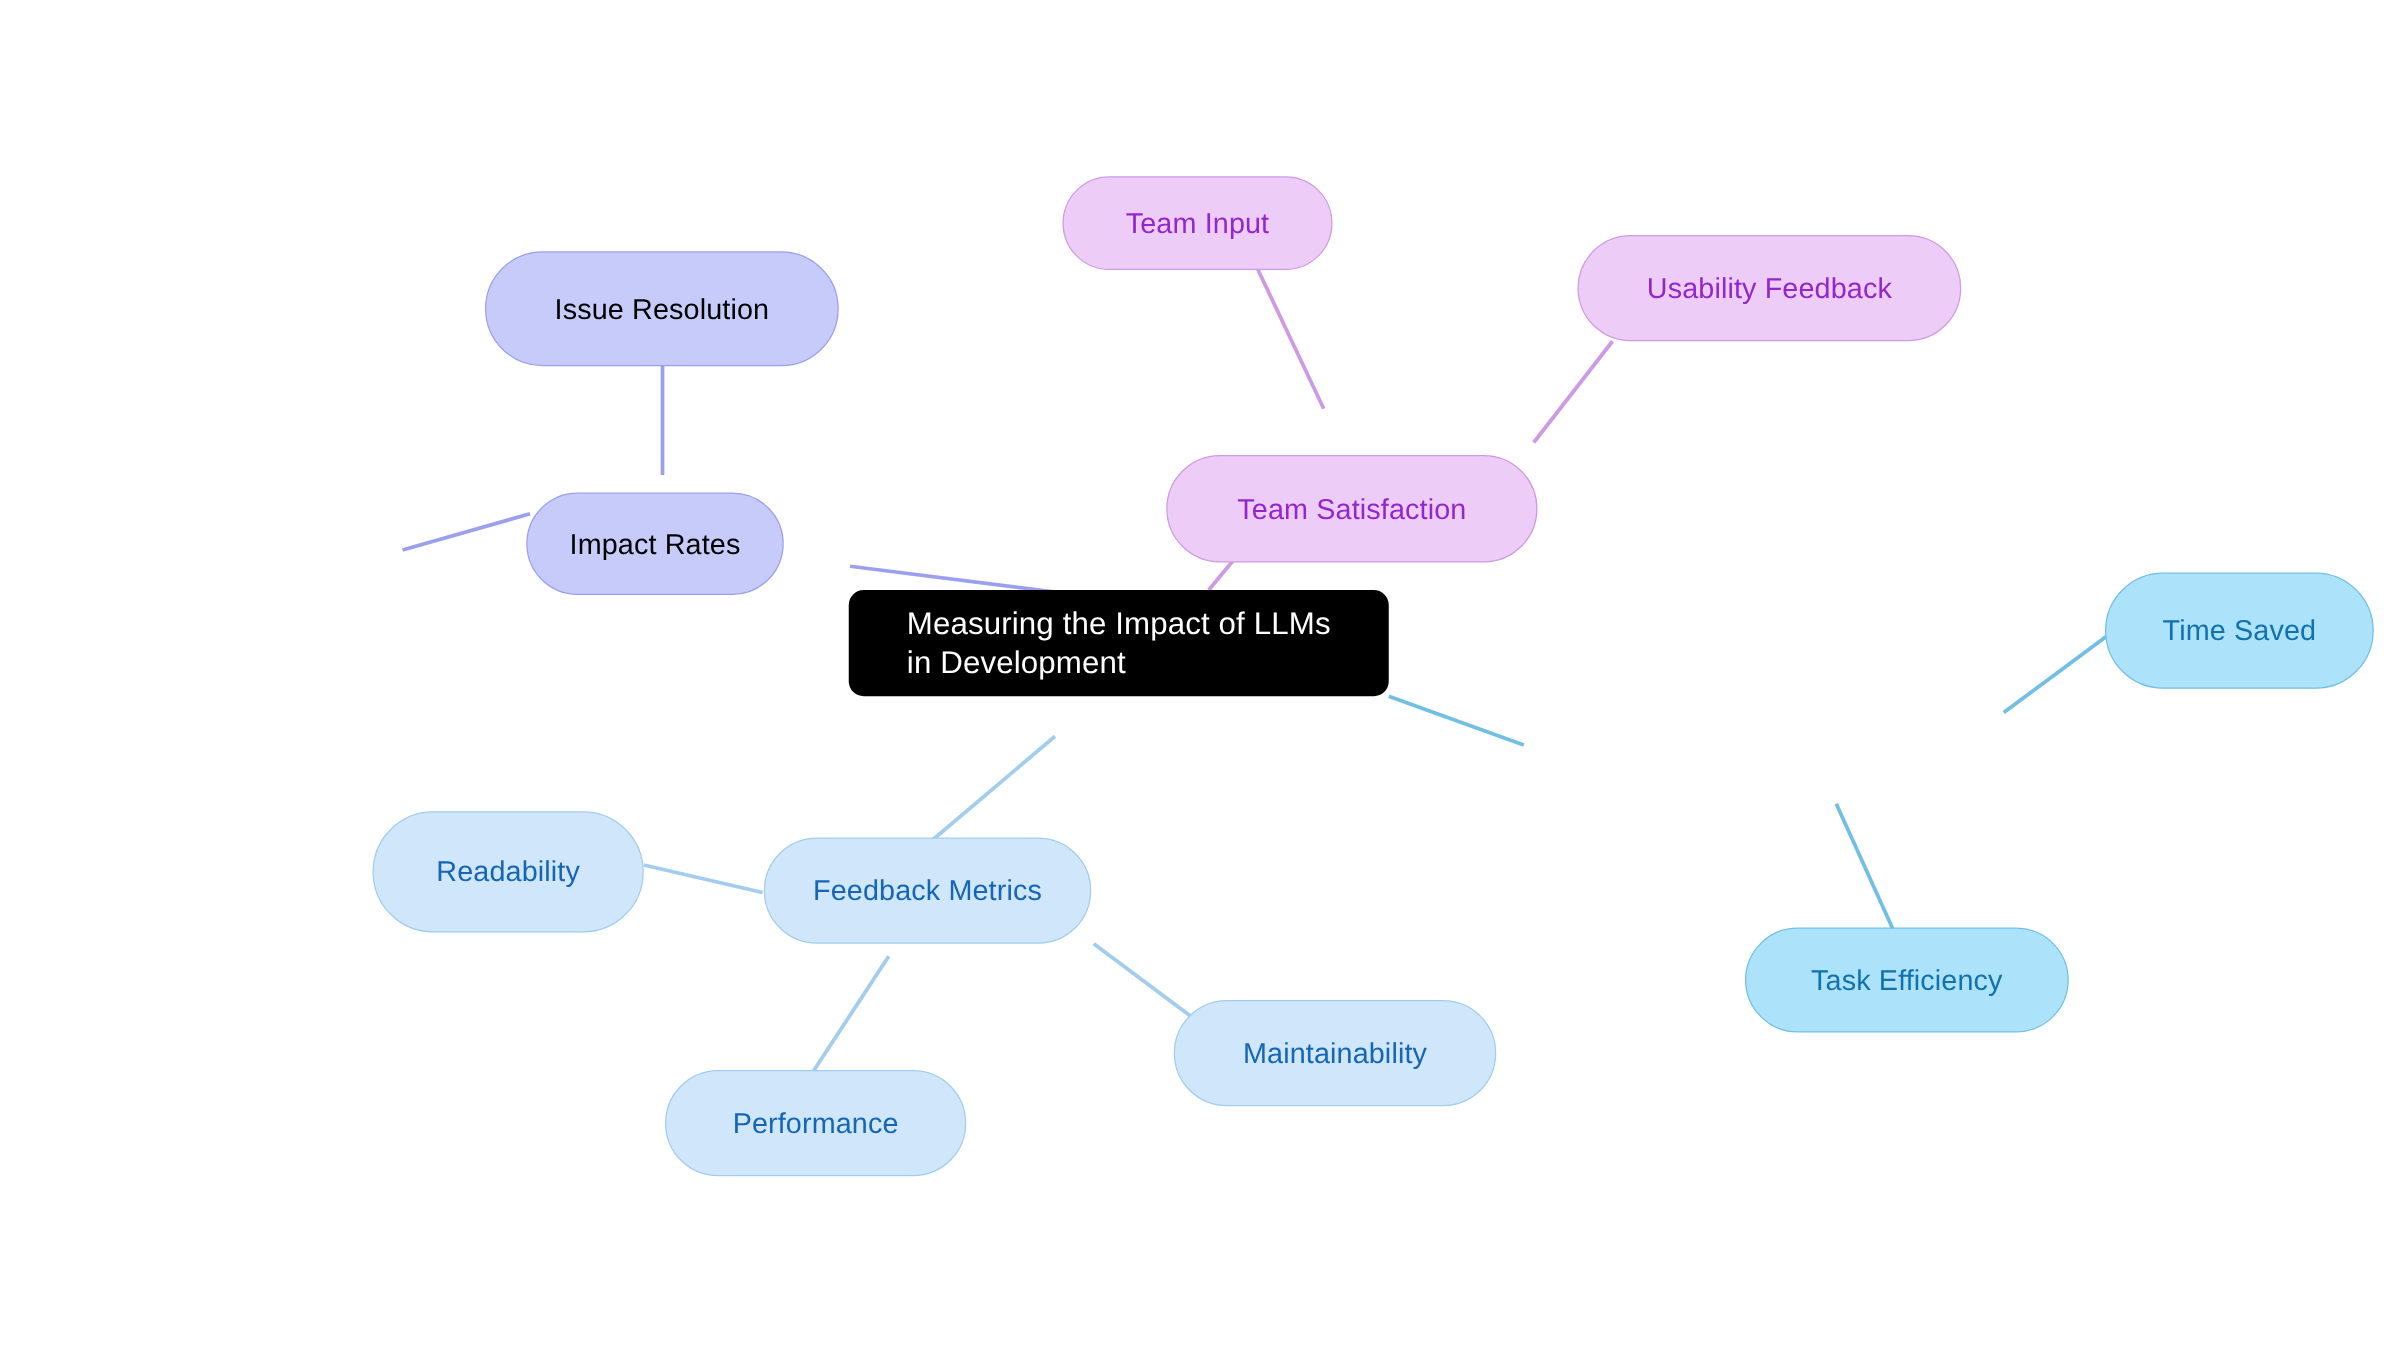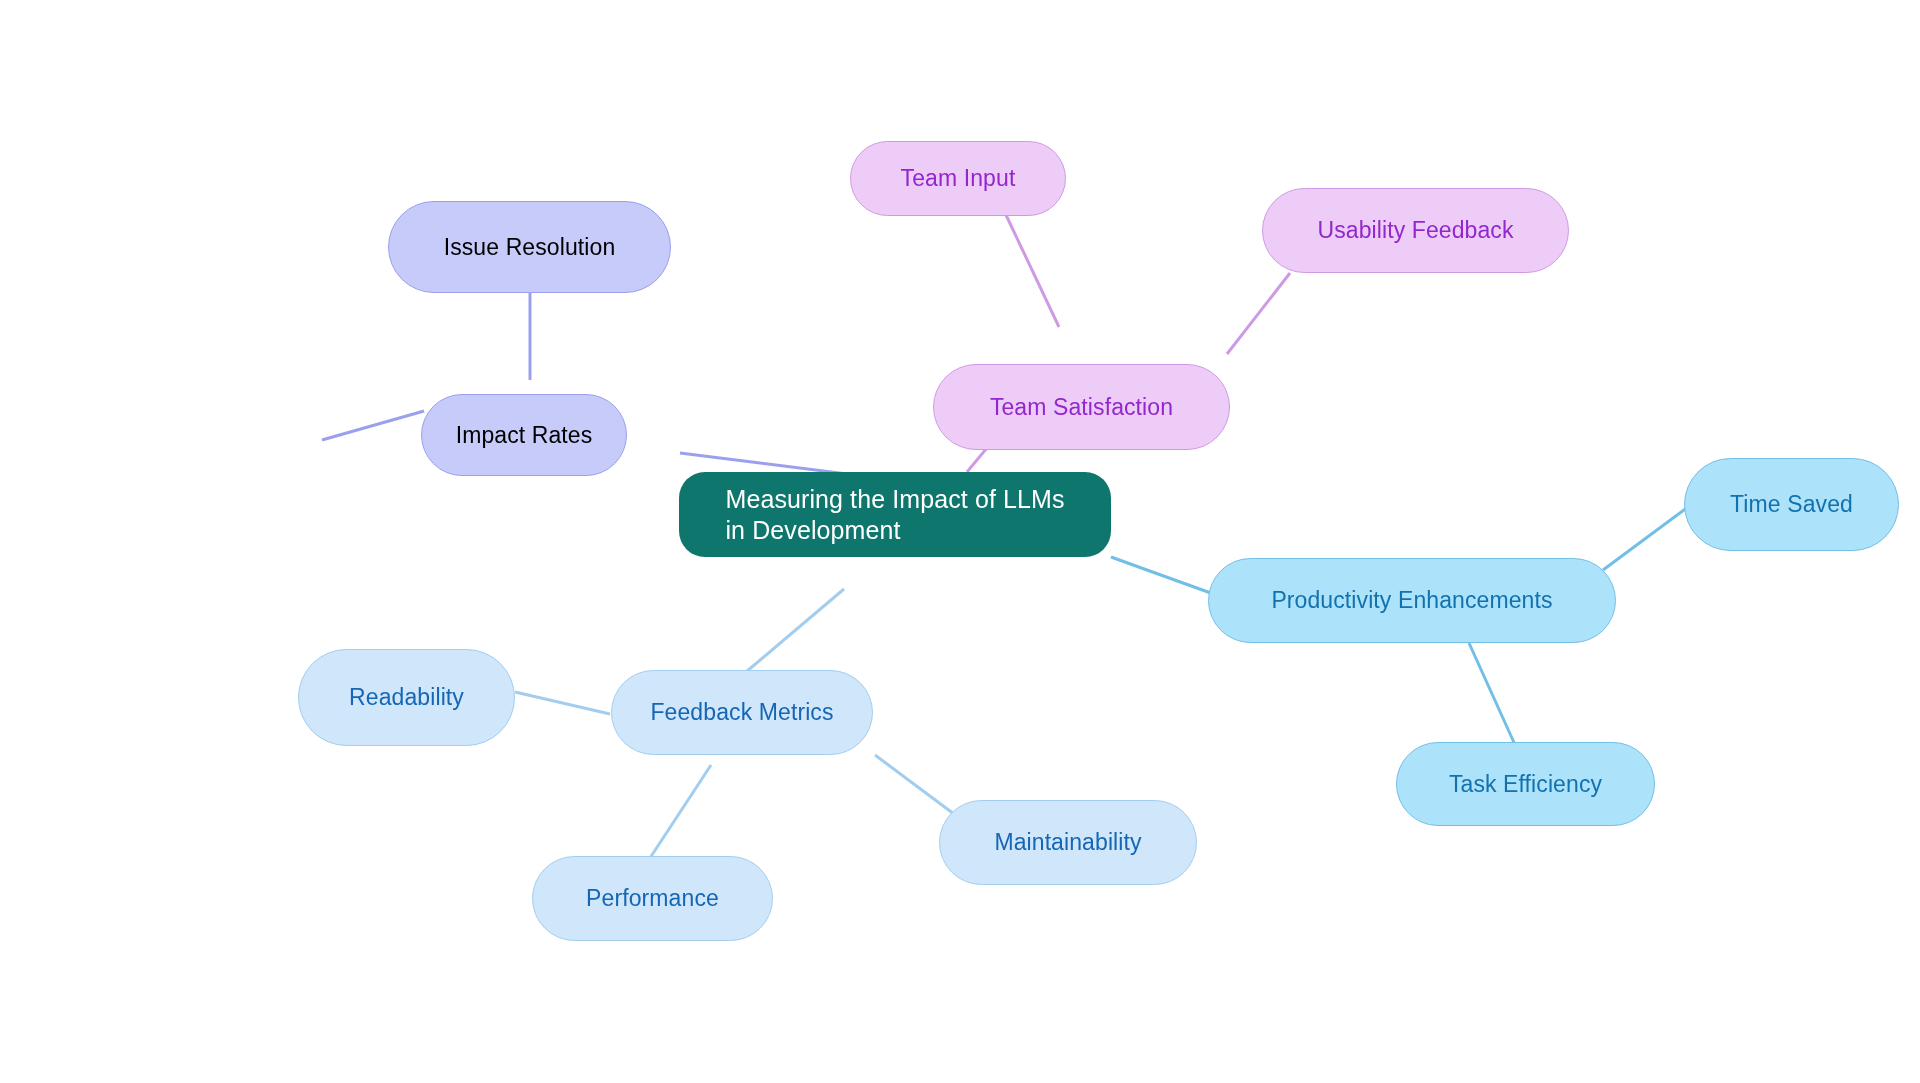--- a/index.html
+++ b/index.html
@@ -35,23 +35,23 @@
     justify-content: center;
     text-align: left;
     border-style: solid;
     border-width: 1.5px;
     border-radius: 999px;
     line-height: 1.22;
     white-space: pre-line;
     letter-spacing: 0.1px;
   }
   .node-root {
-    border-radius: 26px;
+    border-radius: 12px;
     border-width: 0;
-    background: #0f766e;
+    background: #000000;
     color: #ffffff;
     font-size: 25px;
     padding: 6px 18px;
   }
   .node-indigo {
     background: #c7cbfa;
     border-color: #9aa0ee;
     color: #000000;
     font-size: 23px;
     margin-top: 36px;
@@ -119,23 +119,20 @@
   </div>
 
   <div class="node node-violet" style="left:850px; top:141px; width:216px; height:75px;">
     <span>Team Input</span>
   </div>
 
   <div class="node node-violet" style="left:1262px; top:188px; width:307px; height:85px;">
     <span>Usability Feedback</span>
   </div>
 
-  <div class="node node-blue-mid" style="left:1208px; top:558px; width:408px; height:85px;">
-    <span>Productivity Enhancements</span>
-  </div>
 
   <div class="node node-blue-mid" style="left:1684px; top:458px; width:215px; height:93px;">
     <span>Time Saved</span>
   </div>
 
   <div class="node node-blue-mid" style="left:1396px; top:742px; width:259px; height:84px;">
     <span>Task Efficiency</span>
   </div>
 
   <div class="node node-blue-light" style="left:611px; top:670px; width:262px; height:85px;">

